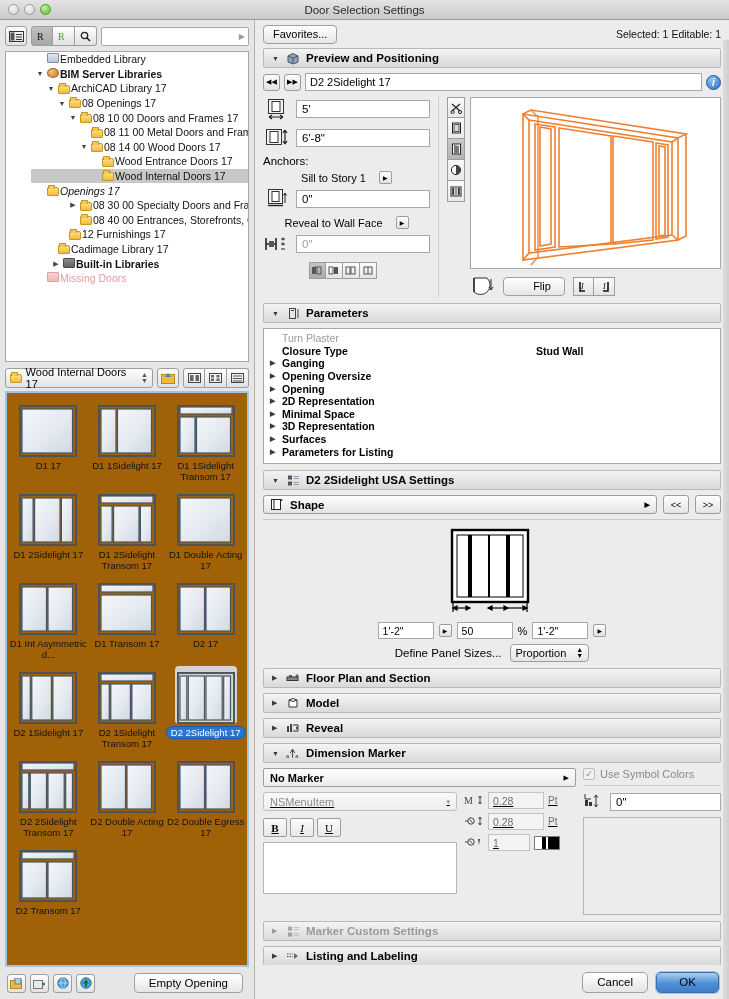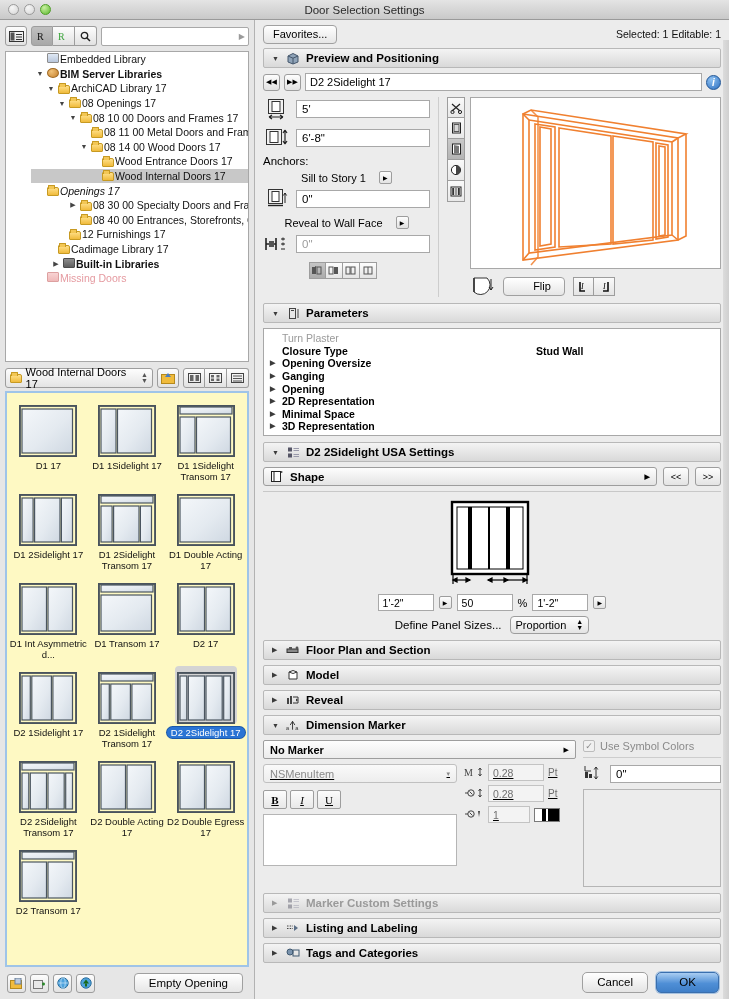--- a/index.html
+++ b/index.html
@@ -130,21 +130,21 @@
     flex: 1; height: 20px;
     border: 1px solid #9d9d9d; border-radius: 3px;
     background: linear-gradient(#fdfdfd, #e4e4e4);
     display: flex; align-items: center; gap: 4px; padding: 0 4px;
     font-size: 11px;
   }
   .popup-arrows { margin-left: auto; font-size: 7px; line-height: 6px; color: #555; text-align:center;}
 
   .grid-box {
     flex: 1; min-height: 0;
-    background: #fef9c3;
+    background: #a16207;
     border: 2px solid #9fc4e8;
     overflow: hidden;
     position: relative;
   }
   .grid-inner {
     display: flex; flex-wrap: wrap;
     padding: 6px 2px;
   }
   .grid-cell {
     width: 33.33%;
@@ -294,21 +294,21 @@
   .mirror-seg div {
     width: 21px; height: 19px; border: 1px solid #9d9d9d; border-left: 0;
     background: linear-gradient(#fafafa, #e4e4e4);
     display:flex;align-items:center;justify-content:center;
   }
   .mirror-seg div:first-child { border-left: 1px solid #9d9d9d; }
 
   
   .param-list {
     border: 1px solid #a8a8a8; background: #fff;
-    height: 108px; padding: 3px 0 0 0; margin-bottom: 6px;
+    height: 136px; padding: 3px 0 0 0; margin-bottom: 6px;
     overflow: hidden; position: relative;
   }
   .param-row {
     display: flex; align-items: center; height: 12.6px;
     padding-left: 6px; font-size: 10.5px; font-weight: bold;
   }
   .param-row .ptri { width: 12px; font-size: 7px; color: #3b3b3b; }
   .param-row.nottri .ptri { visibility: hidden; }
   .param-row.dimmed { color: #9a9a9a; font-weight: normal; }
   .param-val { position: absolute; left: 272px; font-weight: bold; font-size: 10.5px; }
@@ -1142,25 +1142,25 @@
                 <span class="ptri">▶</span>
                 <span>Turn Plaster</span>
               </div>
               <div class="param-row nottri">
                 <span class="ptri">▶</span>
                 <span>Closure Type</span>
                 <span class="param-val">Stud Wall</span>
               </div>
               <div class="param-row">
                 <span class="ptri">▶</span>
-                <span>Opening Oversize</span>
+                <span>Ganging</span>
               </div>
               <div class="param-row">
                 <span class="ptri">▶</span>
-                <span>Ganging</span>
+                <span>Opening Oversize</span>
               </div>
               <div class="param-row">
                 <span class="ptri">▶</span>
                 <span>Opening</span>
               </div>
               <div class="param-row">
                 <span class="ptri">▶</span>
                 <span>2D Representation</span>
               </div>
               <div class="param-row">

